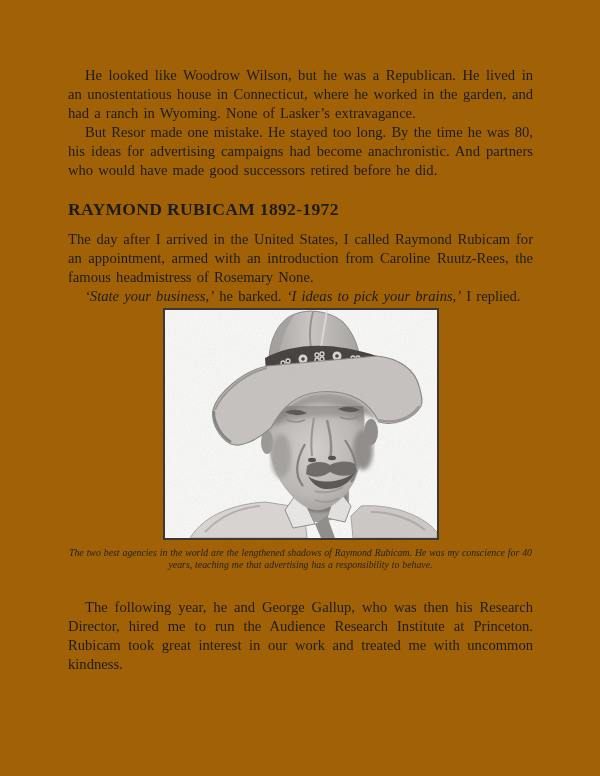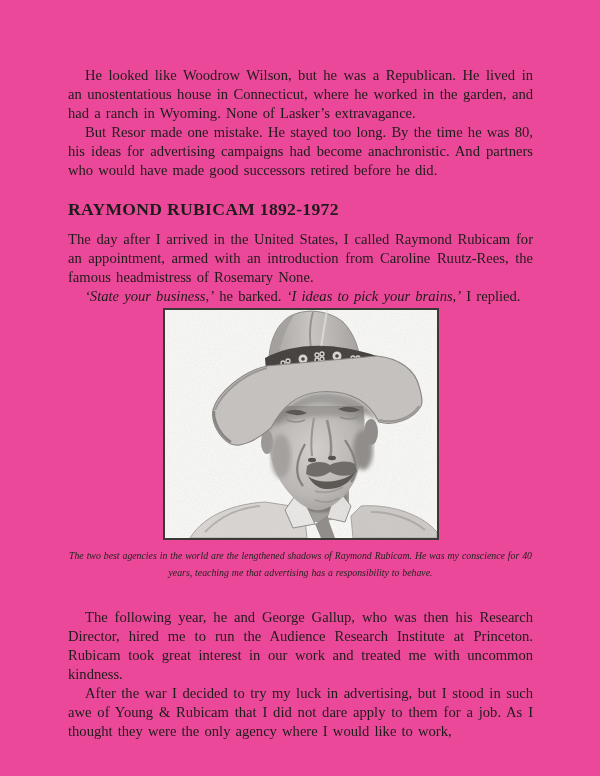--- a/index.html
+++ b/index.html
@@ -1,19 +1,19 @@
 <!DOCTYPE html>
 <html><head>
 <meta charset="utf-8">
 <style>
   html,body { margin:0; padding:0; background:#ffffff; }
   .page {
     position:relative;
     width:600px; height:776px;
-    background:#ec4899;
+    background:#a16207;
     box-sizing:border-box;
     padding:66px 67px 0 68px;
     font-family:"Liberation Serif", serif;
     color:#1d1c1a;
     overflow:hidden;
   }
   p.body {
     margin:0;
     font-size:14.6px;
     line-height:19px;
@@ -34,21 +34,21 @@
     display:inline-block;
     width:272px; height:228px;
     border:2px solid #3b3937;
     background:#fcfcfb;
     line-height:0;
   }
   p.caption {
     margin:5px auto 0 auto;
     width:100%;
     font-size:9.8px;
-    line-height:17px;
+    line-height:12px;
     font-style:italic;
     text-align:center;
     color:#23221f;
     word-spacing:0.5px;
   }
   p.after-caption { margin-top:27px; }
 </style>
 </head>
 <body>
 
@@ -166,15 +166,14 @@
         <path d="M66,132 C56,126 48,112 49,101" stroke="#858280" stroke-width="2.5" fill="none"></path>
 
         <rect width="272" height="228" filter="url(#grain)" opacity="0.35"></rect>
       </svg>
     </div>
   </figure>
 
   <p class="caption">The two best agencies in the world are the lengthened shadows of Raymond Rubicam. He was my conscience for 40 years, teaching me that advertising has a responsibility to behave.</p>
 
   <p class="body indent after-caption">The following year, he and George Gallup, who was then his Research Director, hired me to run the Audience Research Institute at Princeton. Rubicam took great interest in our work and treated me with uncommon kindness.</p>
-  <p class="body indent">After the war I decided to try my luck in advertising, but I stood in such awe of Young &amp; Rubicam that I did not dare apply to them for a job. As I thought they were the only agency where I would like to work,</p>
 
 </div>
 
 </body></html>

